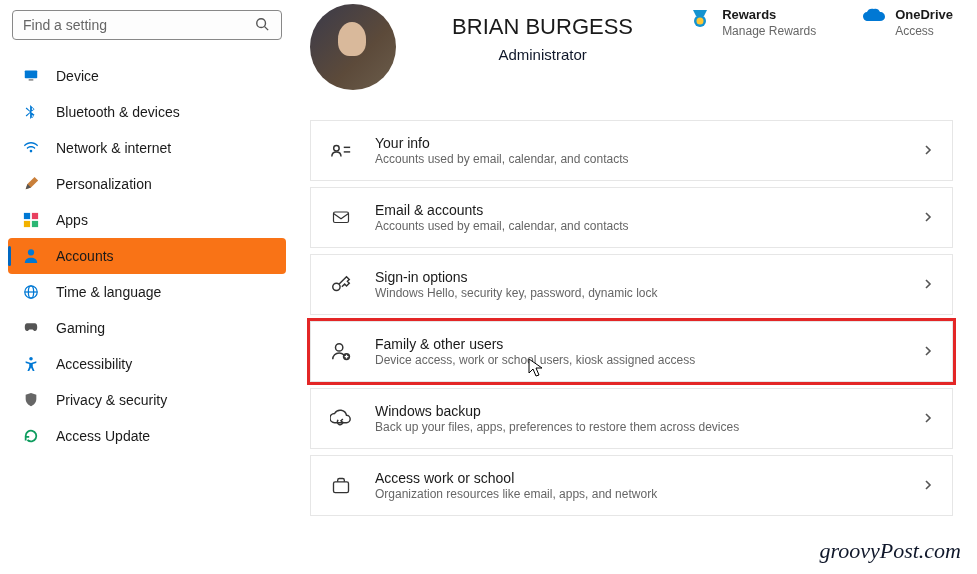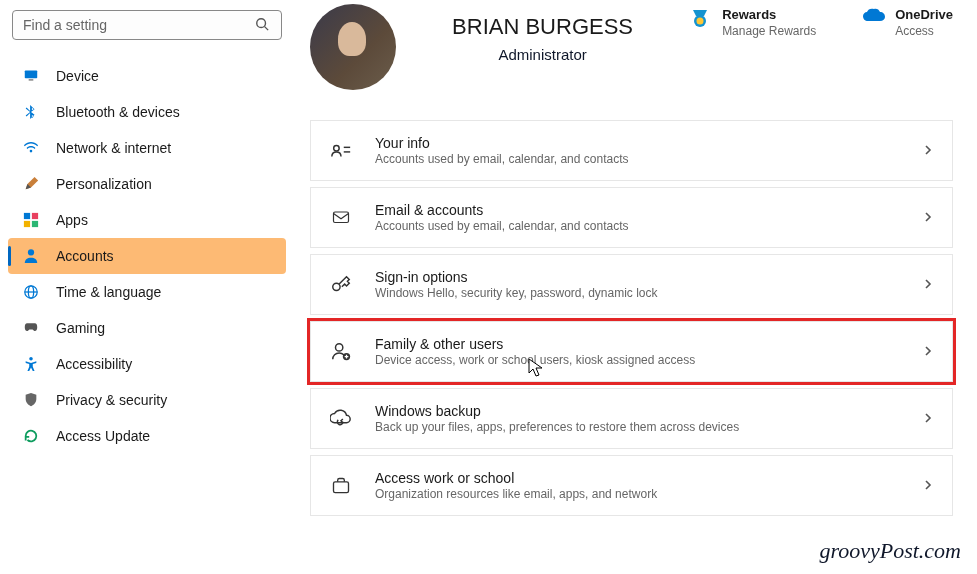--- a/index.html
+++ b/index.html
@@ -42,21 +42,21 @@
     .nav-list { list-style: none; }
     .nav-item {
       display: flex;
       align-items: center;
       padding: 9px 14px;
       border-radius: 4px;
       cursor: pointer;
       gap: 16px;
       position: relative;
     }
-    .nav-item.active { background: #fdba74; }
+    .nav-item.active { background: #f97316; }
     .nav-item.active::before {
       content: "";
       position: absolute;
       left: 0;
       top: 8px;
       bottom: 8px;
       width: 3px;
       background: #0067c0;
       border-radius: 2px;
     }

